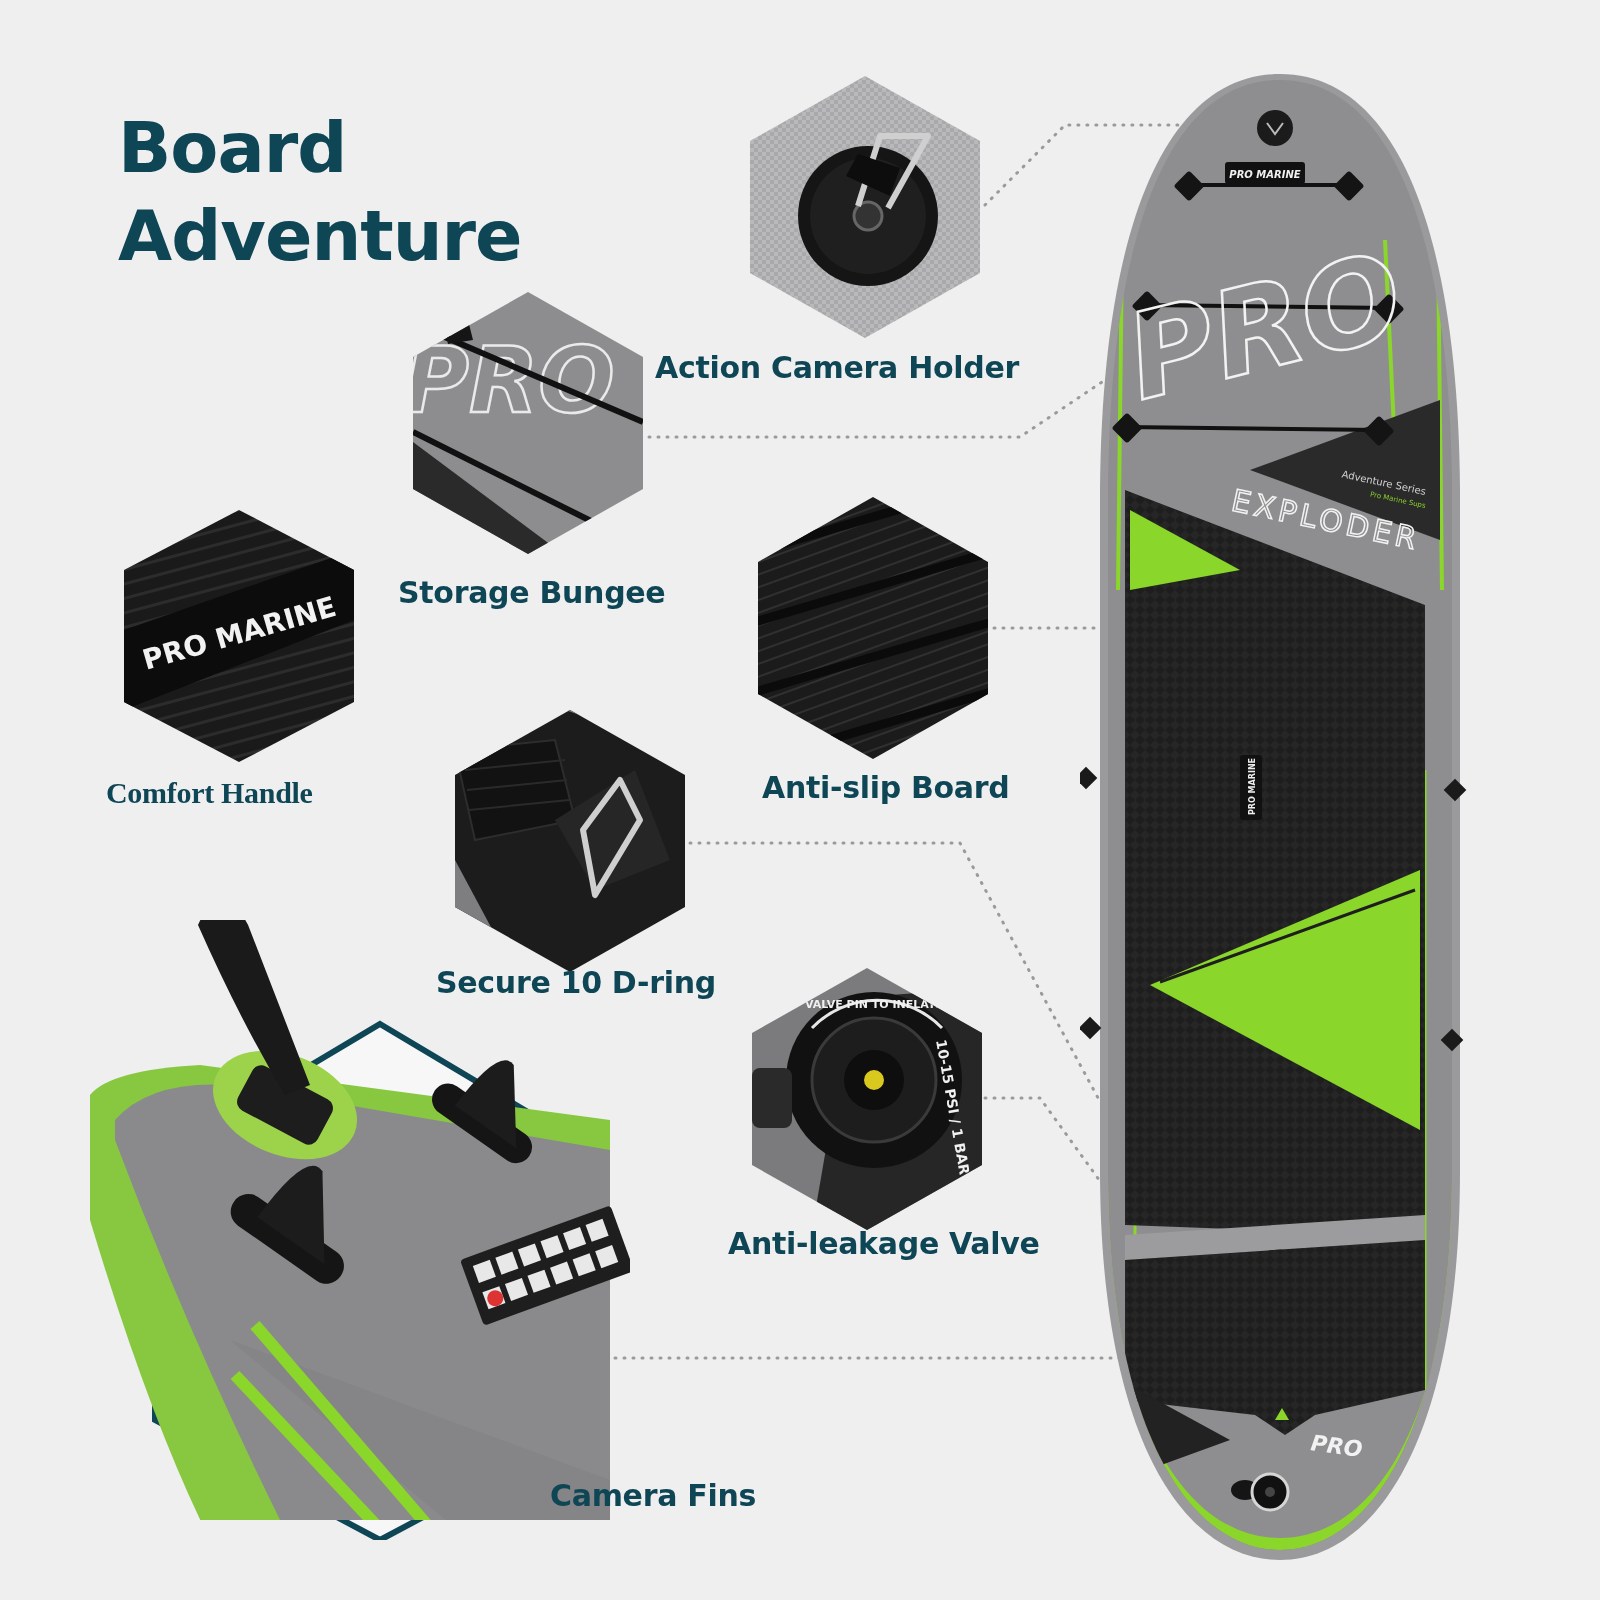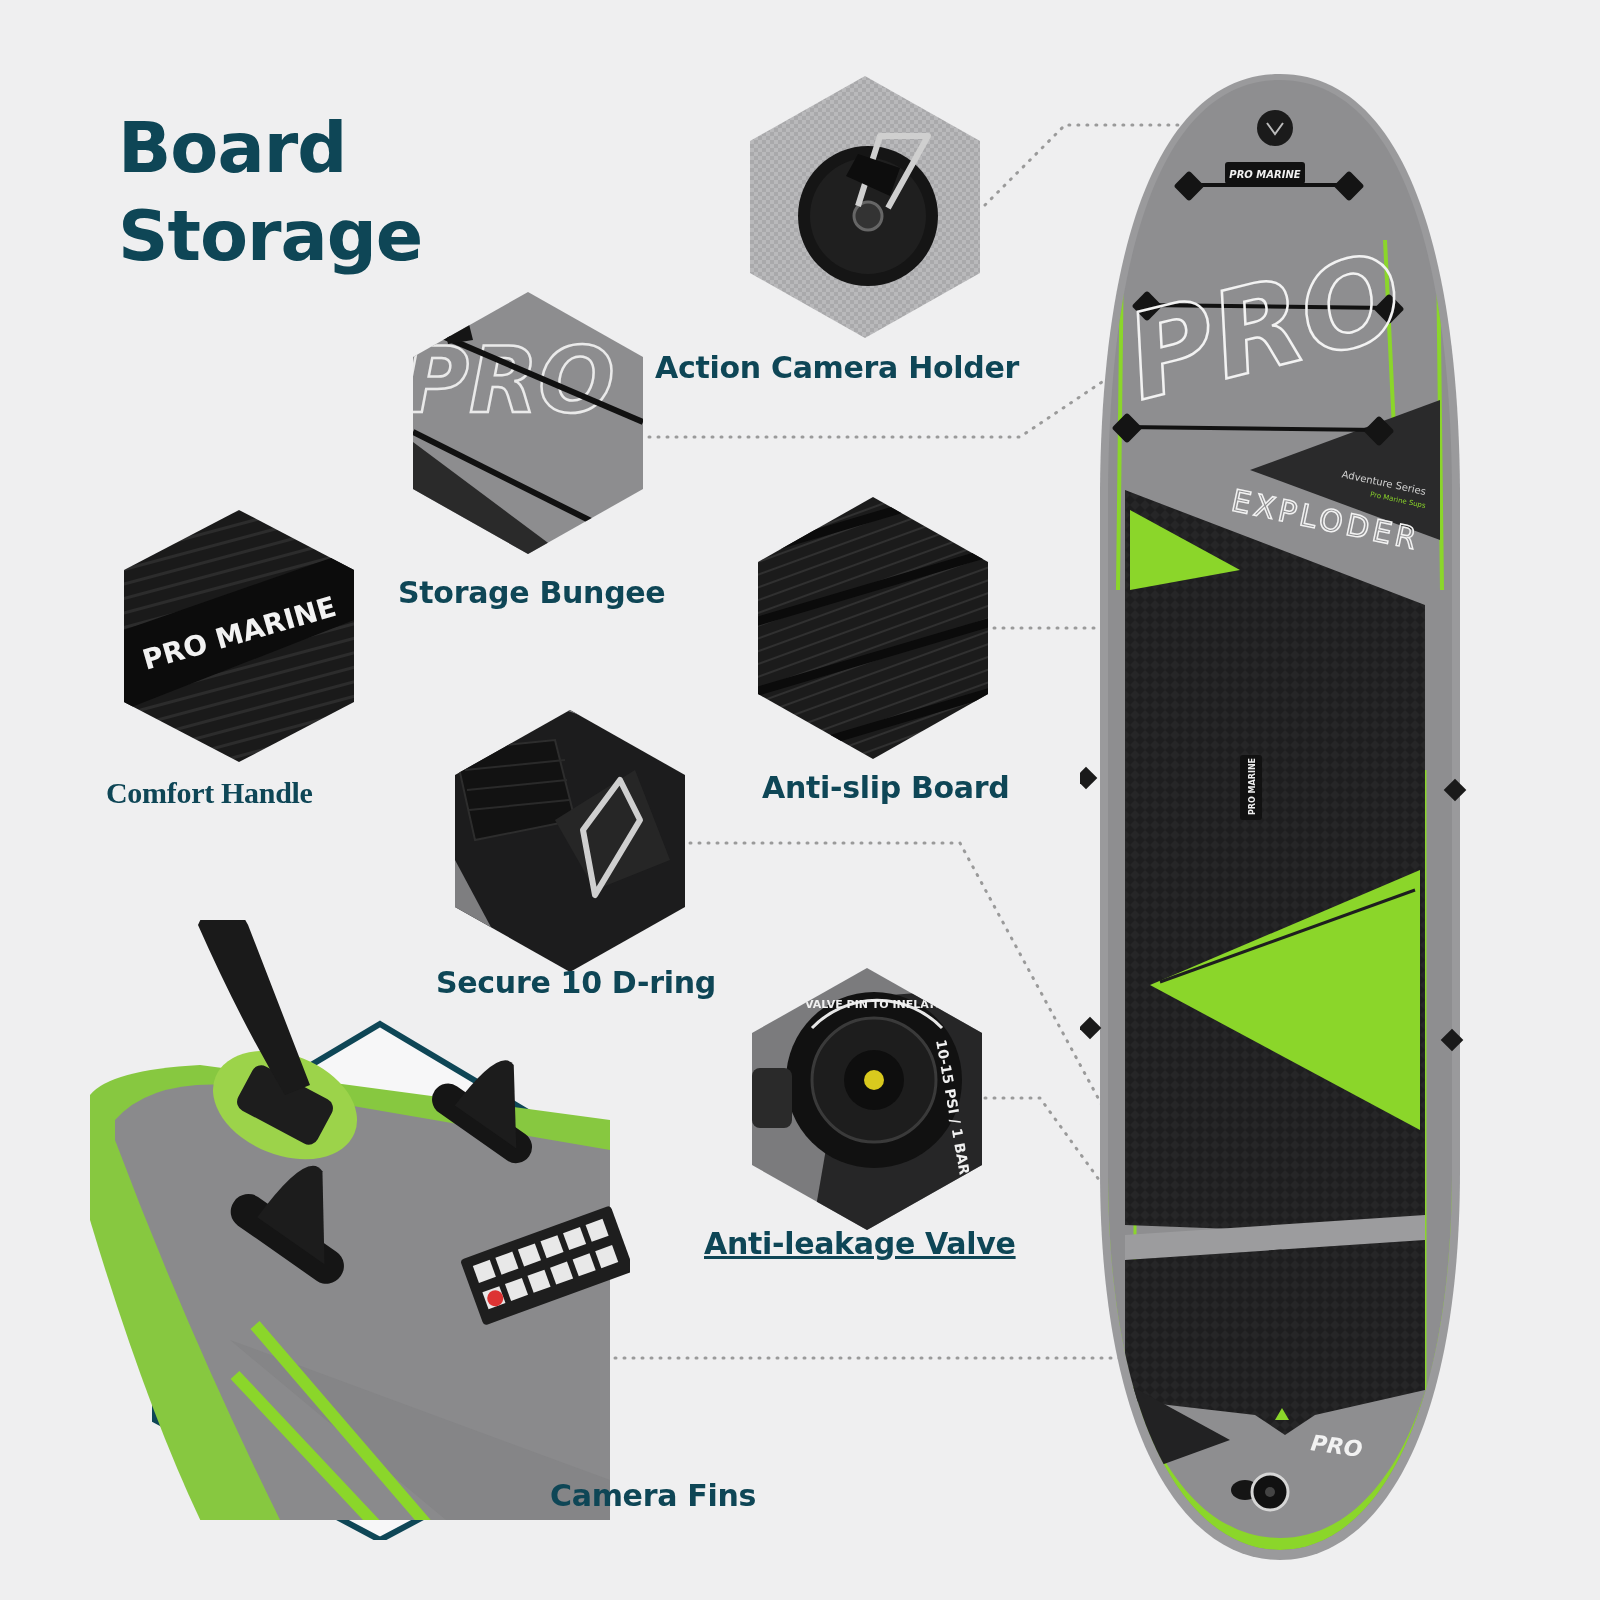--- a/index.html
+++ b/index.html
@@ -20,21 +20,21 @@
     .hex { position: absolute; }
     .hex svg { display: block; }
     .board { position: absolute; left: 1080px; top: 70px; }
     .leader { position: absolute; left: 0; top: 0; pointer-events: none; }
   </style>
 </head>
 <body>
 
 <div class="title">
   <div>Board</div>
-  <div>Storage</div>
+  <div>Adventure</div>
 </div>
 
 <svg class="leader" width="1600" height="1600">
   <g stroke="#9a9a9a" stroke-width="3" stroke-dasharray="1 8" stroke-linecap="round" fill="none">
     <polyline points="985,205 1065,125 1260,125"></polyline>
     <polyline points="640,437 1020,437 1105,380"></polyline>
     <polyline points="985,628 1235,628"></polyline>
     <polyline points="690,843 960,843 1110,1120"></polyline>
     <polyline points="985,1098 1040,1098 1110,1195"></polyline>
     <polyline points="615,1358 1145,1358"></polyline>
@@ -166,21 +166,21 @@
       <circle cx="122" cy="112" r="10" fill="#d9c91e"></circle>
       <path d="M60,60 A90,90 0 0 1 190,60" fill="none" stroke="#e6e6e6" stroke-width="3"></path>
       <text x="122" y="40" text-anchor="middle" font-family="DejaVu Sans, sans-serif" font-size="11" font-weight="bold" fill="#f0f0f0">VALVE PIN TO INFLATE</text>
       <g transform="translate(196,140) rotate(80)">
         <text text-anchor="middle" font-family="DejaVu Sans, sans-serif" font-size="14" font-weight="bold" fill="#f0f0f0">10-15 PSI / 1 BAR</text>
       </g>
       <rect x="0" y="100" width="40" height="60" rx="8" fill="#2a2a2a"></rect>
     </g>
   </svg>
 </div>
-<div class="label" style="left:704px; top:1226px;text-decoration:underline;">Anti-leakage Valve</div>
+<div class="label" style="left:728px; top:1226px;">Anti-leakage Valve</div>
 
 <div class="hex" style="left:90px; top:920px;">
   <svg width="540" height="620" viewBox="0 0 540 620">
     <defs>
       <clipPath id="finclip">
         <path d="M0,140 Q60,120 200,100 L520,170 L520,600 L0,600 Z"></path>
       </clipPath>
     </defs>
 
     <polygon points="290,104 515,238 515,500 290,620 65,500 65,238" fill="#f7f7f8" stroke="#0e4656" stroke-width="6"></polygon>

